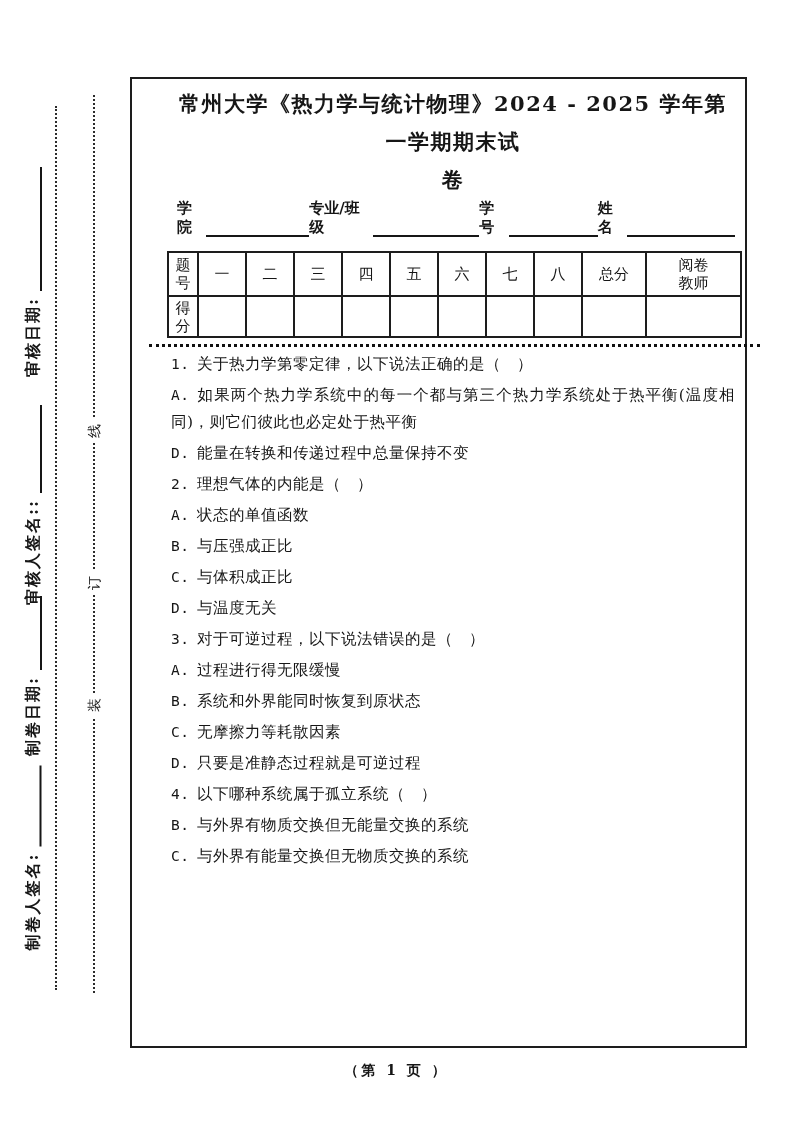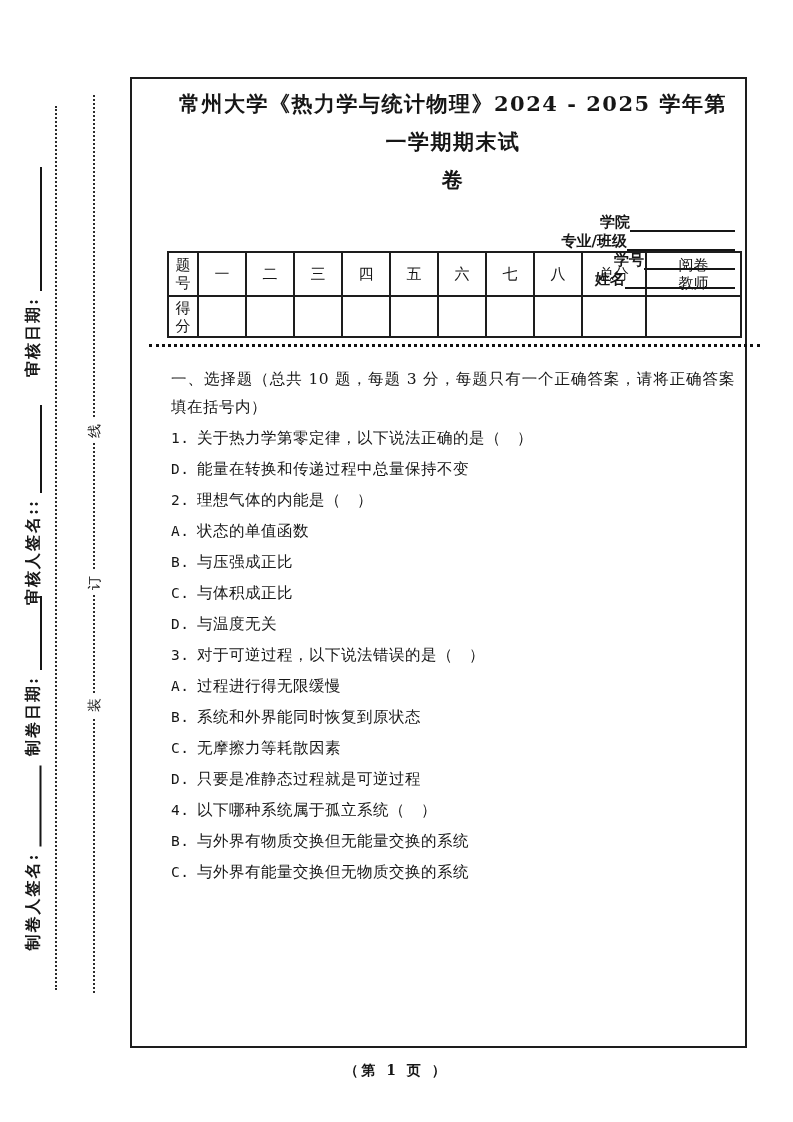--- a/index.html
+++ b/index.html
@@ -27,21 +27,21 @@
   }
   
   .frame{
     position:absolute;left:130px;top:77px;width:617px;height:971px;
     border:2px solid #1d1d1d;box-sizing:border-box;
     padding:0 10px 0 39px;
   }
   .title{ text-align:center;font-size:21px;font-weight:bold;line-height:38px;
           margin-top:6px;letter-spacing:1.5px;}
   .fields{display:flex;margin-top:14px;margin-left:6px;font-size:15px;
-          font-weight:bold;align-items:flex-end;height:24px;flex-direction:column;}
+          font-weight:bold;align-items:flex-end;height:24px;}
   .field{display:flex;align-items:flex-end;}
   .field .f-line{border-bottom:2px solid #161616;height:16px;display:inline-block;}
   .f1{width:105px;} .f2{width:108px;} .f3{width:91px;} .f4{width:110px;}
   
   table.score{border-collapse:collapse;table-layout:fixed;width:573px;
               margin-top:14px;margin-left:-4px;}
   table.score td{border:2px solid #1d1d1d;text-align:center;vertical-align:middle;
                  font-size:15px;padding:0;}
   tr.hdr{height:44px;} tr.scr{height:41px;}
   td.v-cell{white-space:pre-line;font-size:14px;line-height:18px;}
@@ -155,23 +155,23 @@
       <td></td>
       <td></td>
       <td></td>
       <td></td>
     </tr>
   </tbody>
     </table>
 
   <div class="dots-sep"></div>
 
-  <div class="sec-head">一、选择题（总共 10 题，每题 3 分，每题只有一个正确答案，请将正确答案填在括号内）</div>
 
   <p class="para"><span class="pfx">1.</span><span>关于热力学第零定律，以下说法正确的是（　）</span></p>
+  <p class="para"><span class="pfx">A.</span><span>如果两个热力学系统中的每一个都与第三个热力学系统处于热平衡(温度相同)，则它们彼此也必定处于热平衡</span></p>
   <p class="para"><span class="pfx">D.</span><span>能量在转换和传递过程中总量保持不变</span></p>
   <p class="para"><span class="pfx">2.</span><span>理想气体的内能是（　）</span></p>
   <p class="para"><span class="pfx">A.</span><span>状态的单值函数</span></p>
   <p class="para"><span class="pfx">B.</span><span>与压强成正比</span></p>
   <p class="para"><span class="pfx">C.</span><span>与体积成正比</span></p>
   <p class="para"><span class="pfx">D.</span><span>与温度无关</span></p>
   <p class="para"><span class="pfx">3.</span><span>对于可逆过程，以下说法错误的是（　）</span></p>
   <p class="para"><span class="pfx">A.</span><span>过程进行得无限缓慢</span></p>
   <p class="para"><span class="pfx">B.</span><span>系统和外界能同时恢复到原状态</span></p>
   <p class="para"><span class="pfx">C.</span><span>无摩擦力等耗散因素</span></p>

